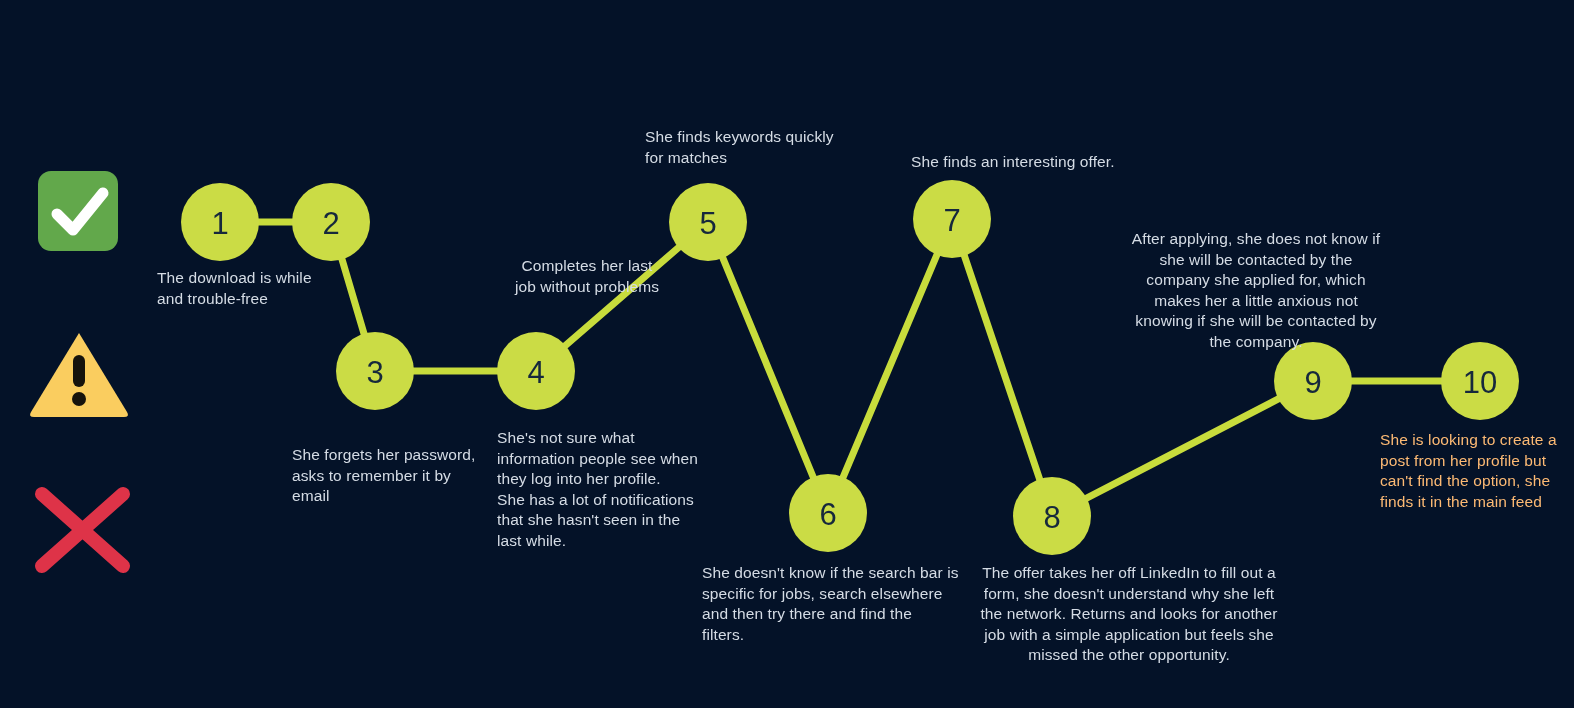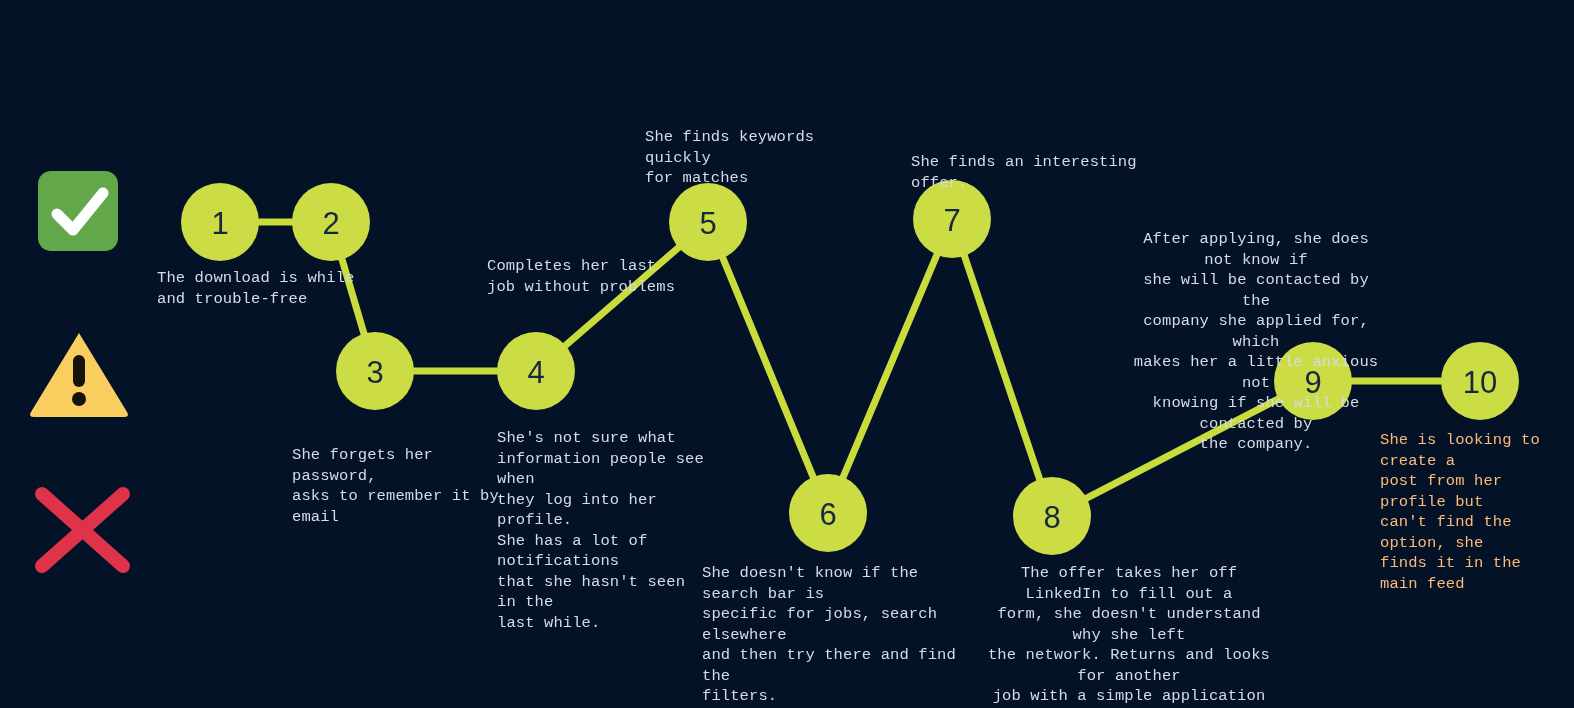--- a/index.html
+++ b/index.html
@@ -40,21 +40,21 @@
     font-size: 31px;
     font-weight: 400;
     text-anchor: middle;
     dominant-baseline: central;
   }
   .caption {
     position: absolute;
     color: #d5dce5;
     font-size: 15.5px;
     line-height: 20.5px;
-    font-family: Liberation Mono, monospace;
+    font-family: Liberation Sans, sans-serif;
     white-space: pre-line;
     letter-spacing: 0.1px;
   }
   
   #legend {
     position: absolute;
     left: 0;
     top: 0;
     width: 160px;
     height: 708px;
@@ -142,21 +142,21 @@
         </g>
       </g>
   </svg>
 
   <div id="captions-layer">
       <div class="caption" style="left: 157px; top: 268px; width: 230px; color: rgb(213, 220, 229);">The download is while
 and trouble-free</div>
       <div class="caption" style="left: 292px; top: 445px; width: 215px; color: rgb(213, 220, 229);">She forgets her password,
 asks to remember it by
 email</div>
-      <div class="caption" style="left: 487px; top: 256px; width: 200px; color: rgb(213, 220, 229);">Completes her last
+      <div class="caption" style="left: 487px; top: 256px; width: 200px; color: rgb(213, 220, 229); text-align: center;">Completes her last
 job without problems</div>
       <div class="caption" style="left: 497px; top: 428px; width: 215px; color: rgb(213, 220, 229);">She's not sure what
 information people see when
 they log into her profile.
 She has a lot of notifications
 that she hasn't seen in the
 last while.</div>
       <div class="caption" style="left: 645px; top: 127px; width: 230px; color: rgb(213, 220, 229);">She finds keywords quickly
 for matches</div>
       <div class="caption" style="left: 702px; top: 563px; width: 260px; color: rgb(213, 220, 229);">She doesn't know if the search bar is

